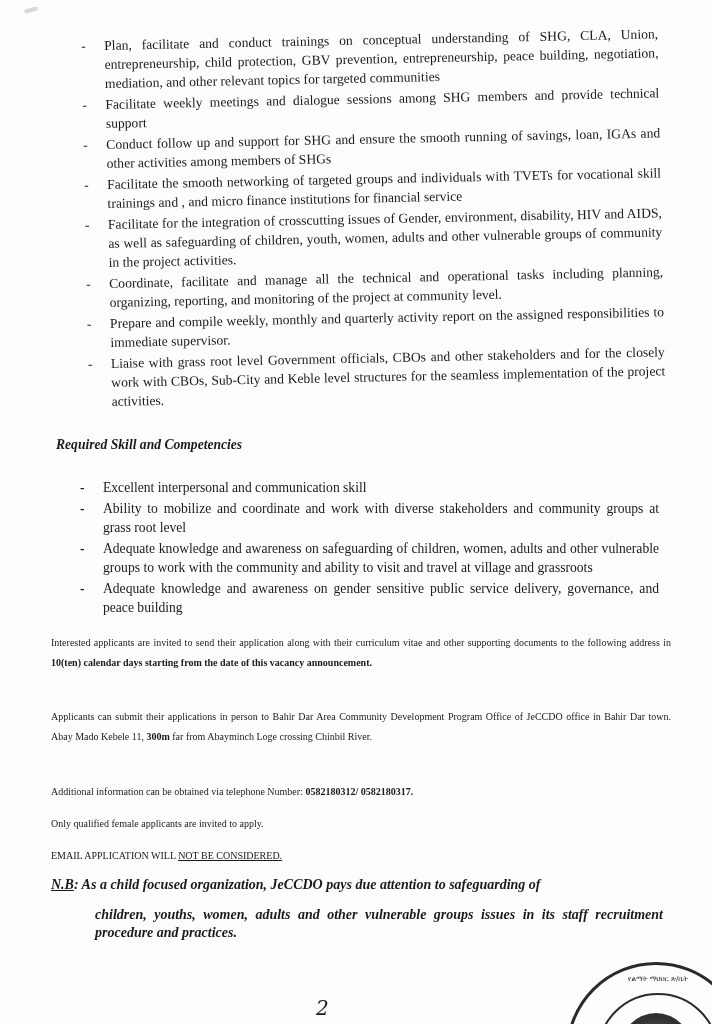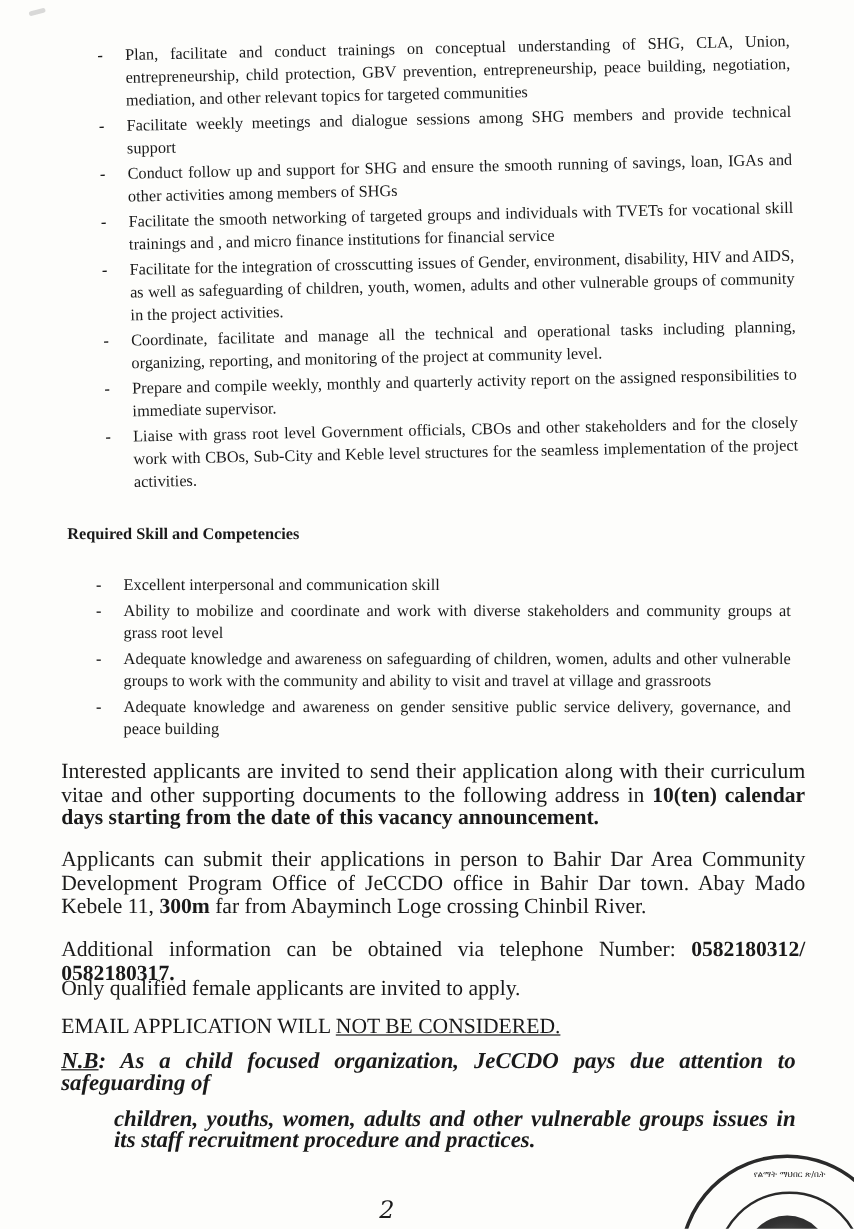--- a/index.html
+++ b/index.html
@@ -13,35 +13,35 @@
   .page { position:absolute; left:0; top:0; width:712px; height:1024px; }
   .smudge { position:absolute; left:24px; top:8px; width:14px; height:4px; background:#c9c9c9; border-radius:3px; transform:rotate(-15deg); opacity:.7; }
 
   ul.bullets { list-style:none; margin:0; padding:0; }
   ul.bullets li { position:relative; font-size:13.6px; line-height:19px; text-align:justify; }
   ul.bullets li::before { content:"-"; position:absolute; left:-23px; top:0; font-weight:bold; }
 
   .duties { position:absolute; left:104px; top:36px; width:554px; transform:rotate(-1.2deg); transform-origin:left top; }
   .duties li { margin-bottom:2px; }
 
-  .heading { position:absolute; left:56px; top:437px; font-weight:bold; font-size:13.6px; }
+  .heading { position:absolute; left:56px; top:437px; font-weight:bold; font-size:13.6px;font-style:italic; }
 
   .skills { position:absolute; left:103px; top:478px; width:556px; }
   .skills li { margin-bottom:2px; }
 
-  .para { position:absolute; left:51px; width:620px; font-size:18px; line-height:19.5px; text-align:justify; }
+  .para { position:absolute; left:51px; width:620px; font-size:10px; line-height:19.5px; text-align:justify; }
   .p-apply { top:633px; }
   .p-submit { top:707px; }
   .p-info { top:782px; }
   .p-only { top:814px; }
   .p-email { top:846px; }
   b { font-weight:bold; }
   .u { text-decoration:underline; }
 
-  .nb { position:absolute; left:51px; top:876px; width:612px; font-size:19px; line-height:18px; font-style:italic; font-weight:bold; text-align:justify; }
+  .nb { position:absolute; left:51px; top:876px; width:612px; font-size:14px; line-height:18px; font-style:italic; font-weight:bold; text-align:justify; }
   .nb .nb-label { text-decoration:underline; }
   .nb .nb-rest { display:block; padding-left:44px; margin-top:12px; }
 
   .page-num { position:absolute; left:316px; top:996px; font-size:20px; font-style:italic; font-family:"DejaVu Serif", serif; }
 
   .stamp { position:absolute; left:566px; top:962px; width:180px; height:180px; border-radius:50%; border:3px solid #2a2a2a; box-sizing:border-box; }
   .stamp .inner { position:absolute; left:28px; top:28px; width:118px; height:118px; border-radius:50%; border:2px solid #2a2a2a; }
   .stamp .core { position:absolute; left:52px; top:48px; width:70px; height:70px; border-radius:50%; background:radial-gradient(circle,#777 0%,#333 60%,#222 100%); }
   .stamp .txt { position:absolute; left:24px; top:10px; width:130px; font-size:7px; color:#222; text-align:center; line-height:8px; font-family:"DejaVu Sans", sans-serif; }
 </style>

